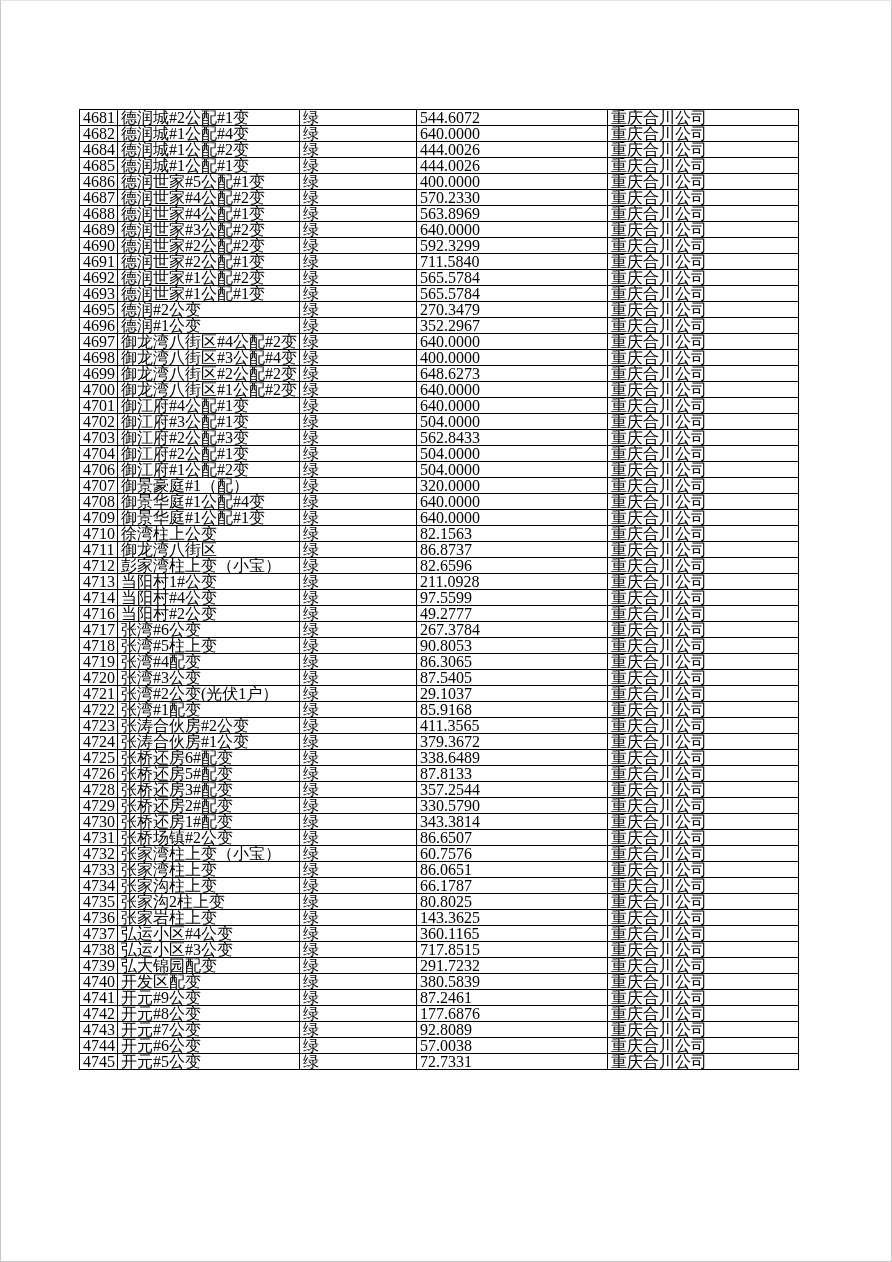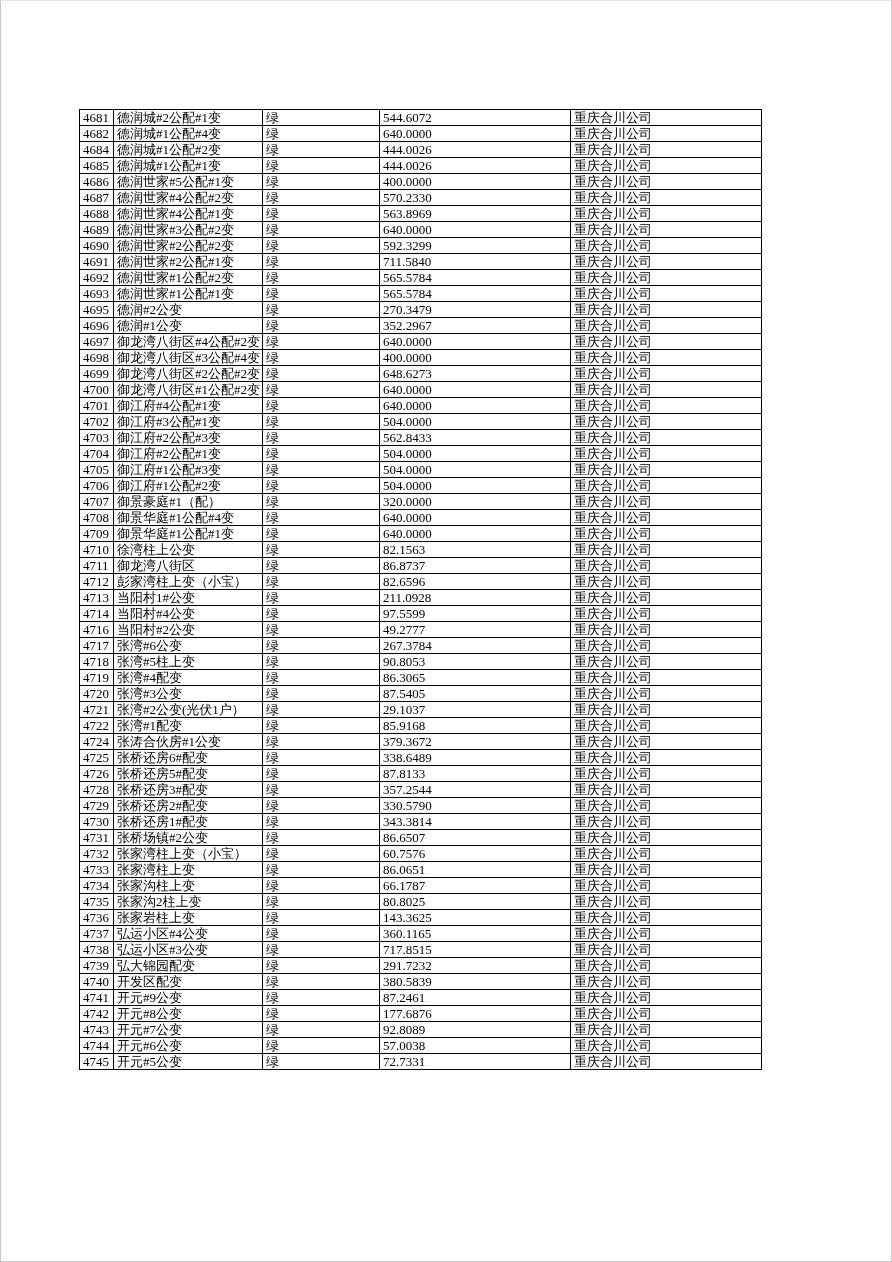--- a/index.html
+++ b/index.html
@@ -19,21 +19,21 @@
     border-top: 1px solid #e5e5e5;
     box-sizing: border-box;
     overflow: hidden;
   }
   table.data-table {
     position: absolute;
     left: 78px;
     top: 108px;
     border-collapse: collapse;
     table-layout: fixed;
-    font-size: 13px;
+    font-size: 16px;
   }
   table.data-table td {
     border: 1px solid #000000;
     height: 15px;
     padding: 0 2px 0 3px;
     white-space: nowrap;
     overflow: hidden;
     vertical-align: middle;
     color: #000000;
     line-height: 15px;
@@ -198,27 +198,20 @@
           <td class="cell-company">重庆合川公司</td>
         </tr>
         <tr>
           <td class="cell-id">4704</td>
           <td class="cell-name">御江府#2公配#1变</td>
           <td class="cell-status">绿</td>
           <td class="cell-value">504.0000</td>
           <td class="cell-company">重庆合川公司</td>
         </tr>
         <tr>
-          <td class="cell-id">4705</td>
-          <td class="cell-name">御江府#1公配#3变</td>
-          <td class="cell-status">绿</td>
-          <td class="cell-value">504.0000</td>
-          <td class="cell-company">重庆合川公司</td>
-        </tr>
-        <tr>
           <td class="cell-id">4706</td>
           <td class="cell-name">御江府#1公配#2变</td>
           <td class="cell-status">绿</td>
           <td class="cell-value">504.0000</td>
           <td class="cell-company">重庆合川公司</td>
         </tr>
         <tr>
           <td class="cell-id">4707</td>
           <td class="cell-name">御景豪庭#1（配）</td>
           <td class="cell-status">绿</td>
@@ -314,20 +307,27 @@
           <td class="cell-name">张湾#2公变(光伏1户）</td>
           <td class="cell-status">绿</td>
           <td class="cell-value">29.1037</td>
           <td class="cell-company">重庆合川公司</td>
         </tr>
         <tr>
           <td class="cell-id">4722</td>
           <td class="cell-name">张湾#1配变</td>
           <td class="cell-status">绿</td>
           <td class="cell-value">85.9168</td>
+          <td class="cell-company">重庆合川公司</td>
+        </tr>
+        <tr>
+          <td class="cell-id">4723</td>
+          <td class="cell-name">张涛合伙房#2公变</td>
+          <td class="cell-status">绿</td>
+          <td class="cell-value">411.3565</td>
           <td class="cell-company">重庆合川公司</td>
         </tr>
         <tr>
           <td class="cell-id">4724</td>
           <td class="cell-name">张涛合伙房#1公变</td>
           <td class="cell-status">绿</td>
           <td class="cell-value">379.3672</td>
           <td class="cell-company">重庆合川公司</td>
         </tr>
         <tr>

